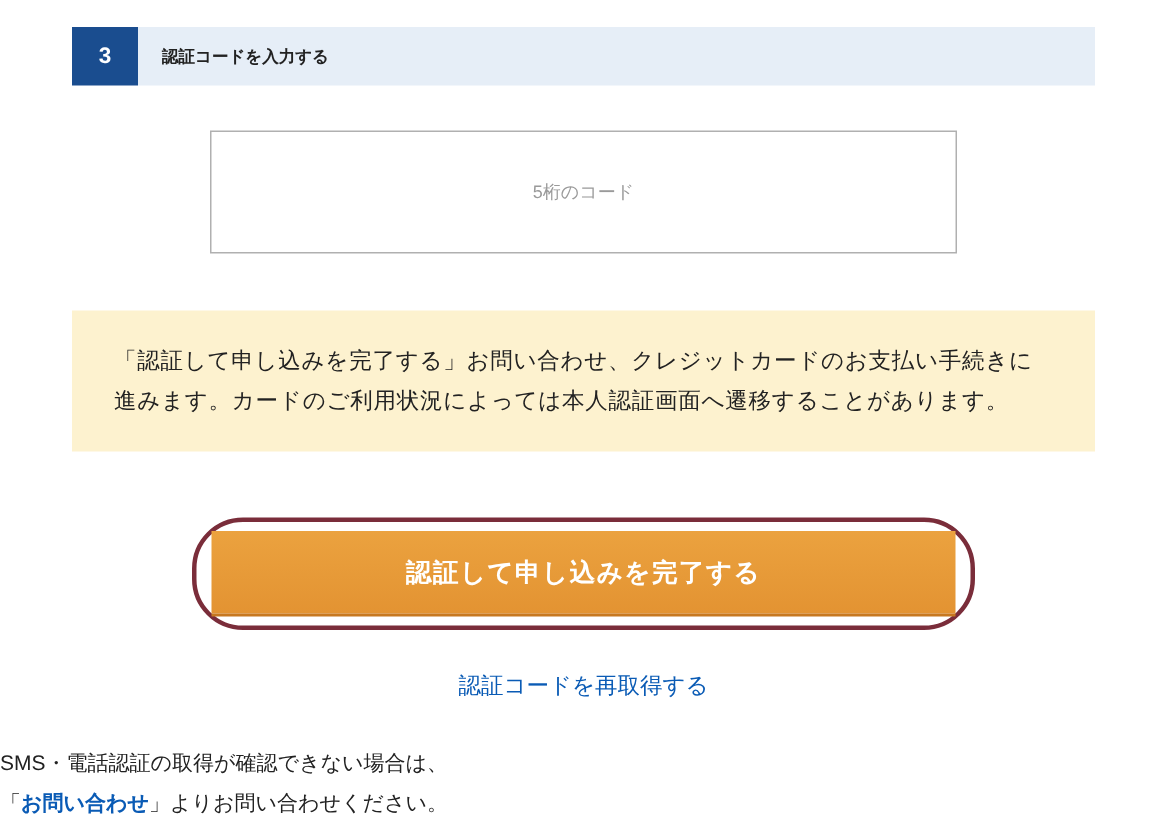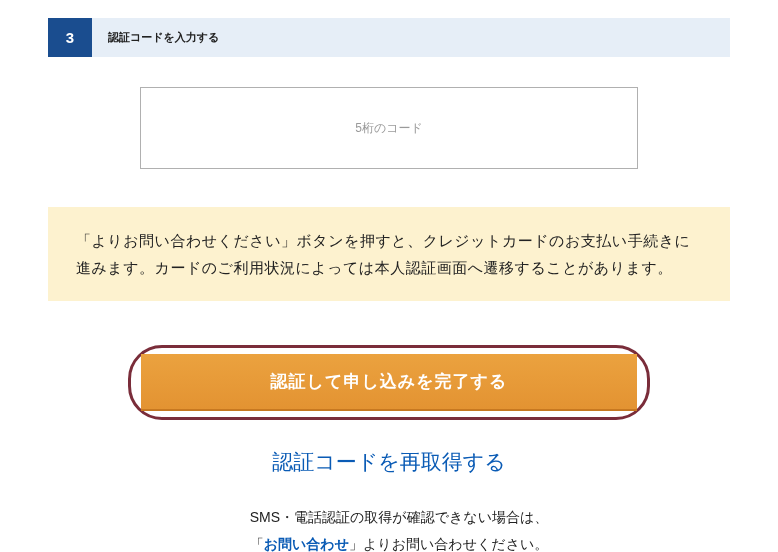--- a/index.html
+++ b/index.html
@@ -78,51 +78,49 @@
       padding: 16px 0;
       cursor: pointer;
       letter-spacing: 1px;
     }
     .resend-link-wrapper {
       text-align: center;
       margin-bottom: 28px;
     }
     .resend-link {
       color: #0a5bb5;
-      font-size: 21px;
+      font-size: 15px;
       text-decoration: none;
       cursor: pointer;
     }
     .help-text {
-      text-align: center;
       font-size: 14px;
       line-height: 1.9;
       color: #222222;
-      padding-left: 20px;
     }
     .contact-link {
       color: #0a5bb5;
       text-decoration: none;
       cursor: pointer;
       font-weight: bold;
     }
   </style>
 </head>
 <body>
 
 <div class="step-header">
   <div class="step-number">3</div>
   <div class="step-title">認証コードを入力する</div>
 </div>
 
 <div class="code-input-wrapper">
   <input type="text" class="code-input" placeholder="5桁のコード" style="">
 </div>
 
-<div class="notice-box">「よりお問い合わせください」ボタンを押すと、クレジットカードのお支払い手続きに進みます。カードのご利用状況によっては本人認証画面へ遷移することがあります。</div>
+<div class="notice-box">「認証して申し込みを完了する」お問い合わせ、クレジットカードのお支払い手続きに進みます。カードのご利用状況によっては本人認証画面へ遷移することがあります。</div>
 
 <div class="submit-container">
   <button class="submit-button">認証して申し込みを完了する</button>
 </div>
 
 <div class="resend-link-wrapper">
   <a class="resend-link">認証コードを再取得する</a>
 </div>
 
 <div class="help-text">

